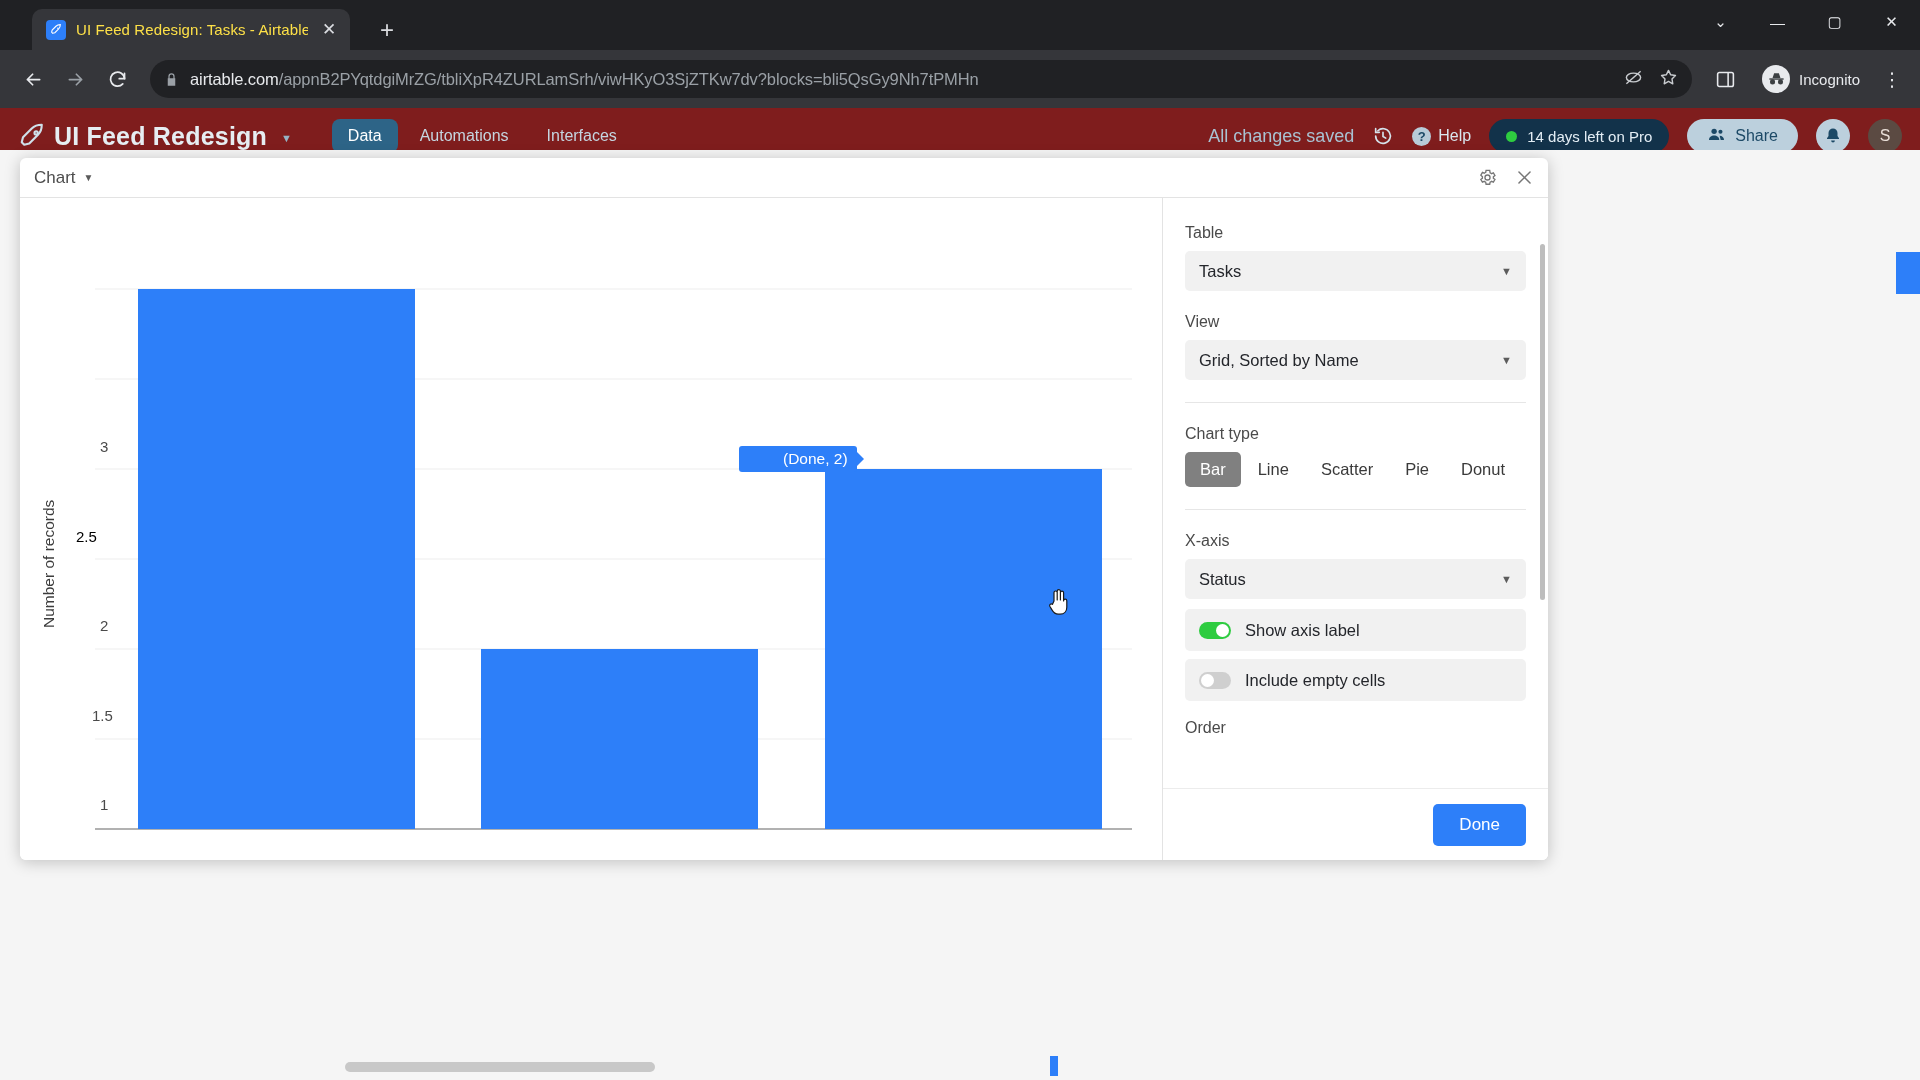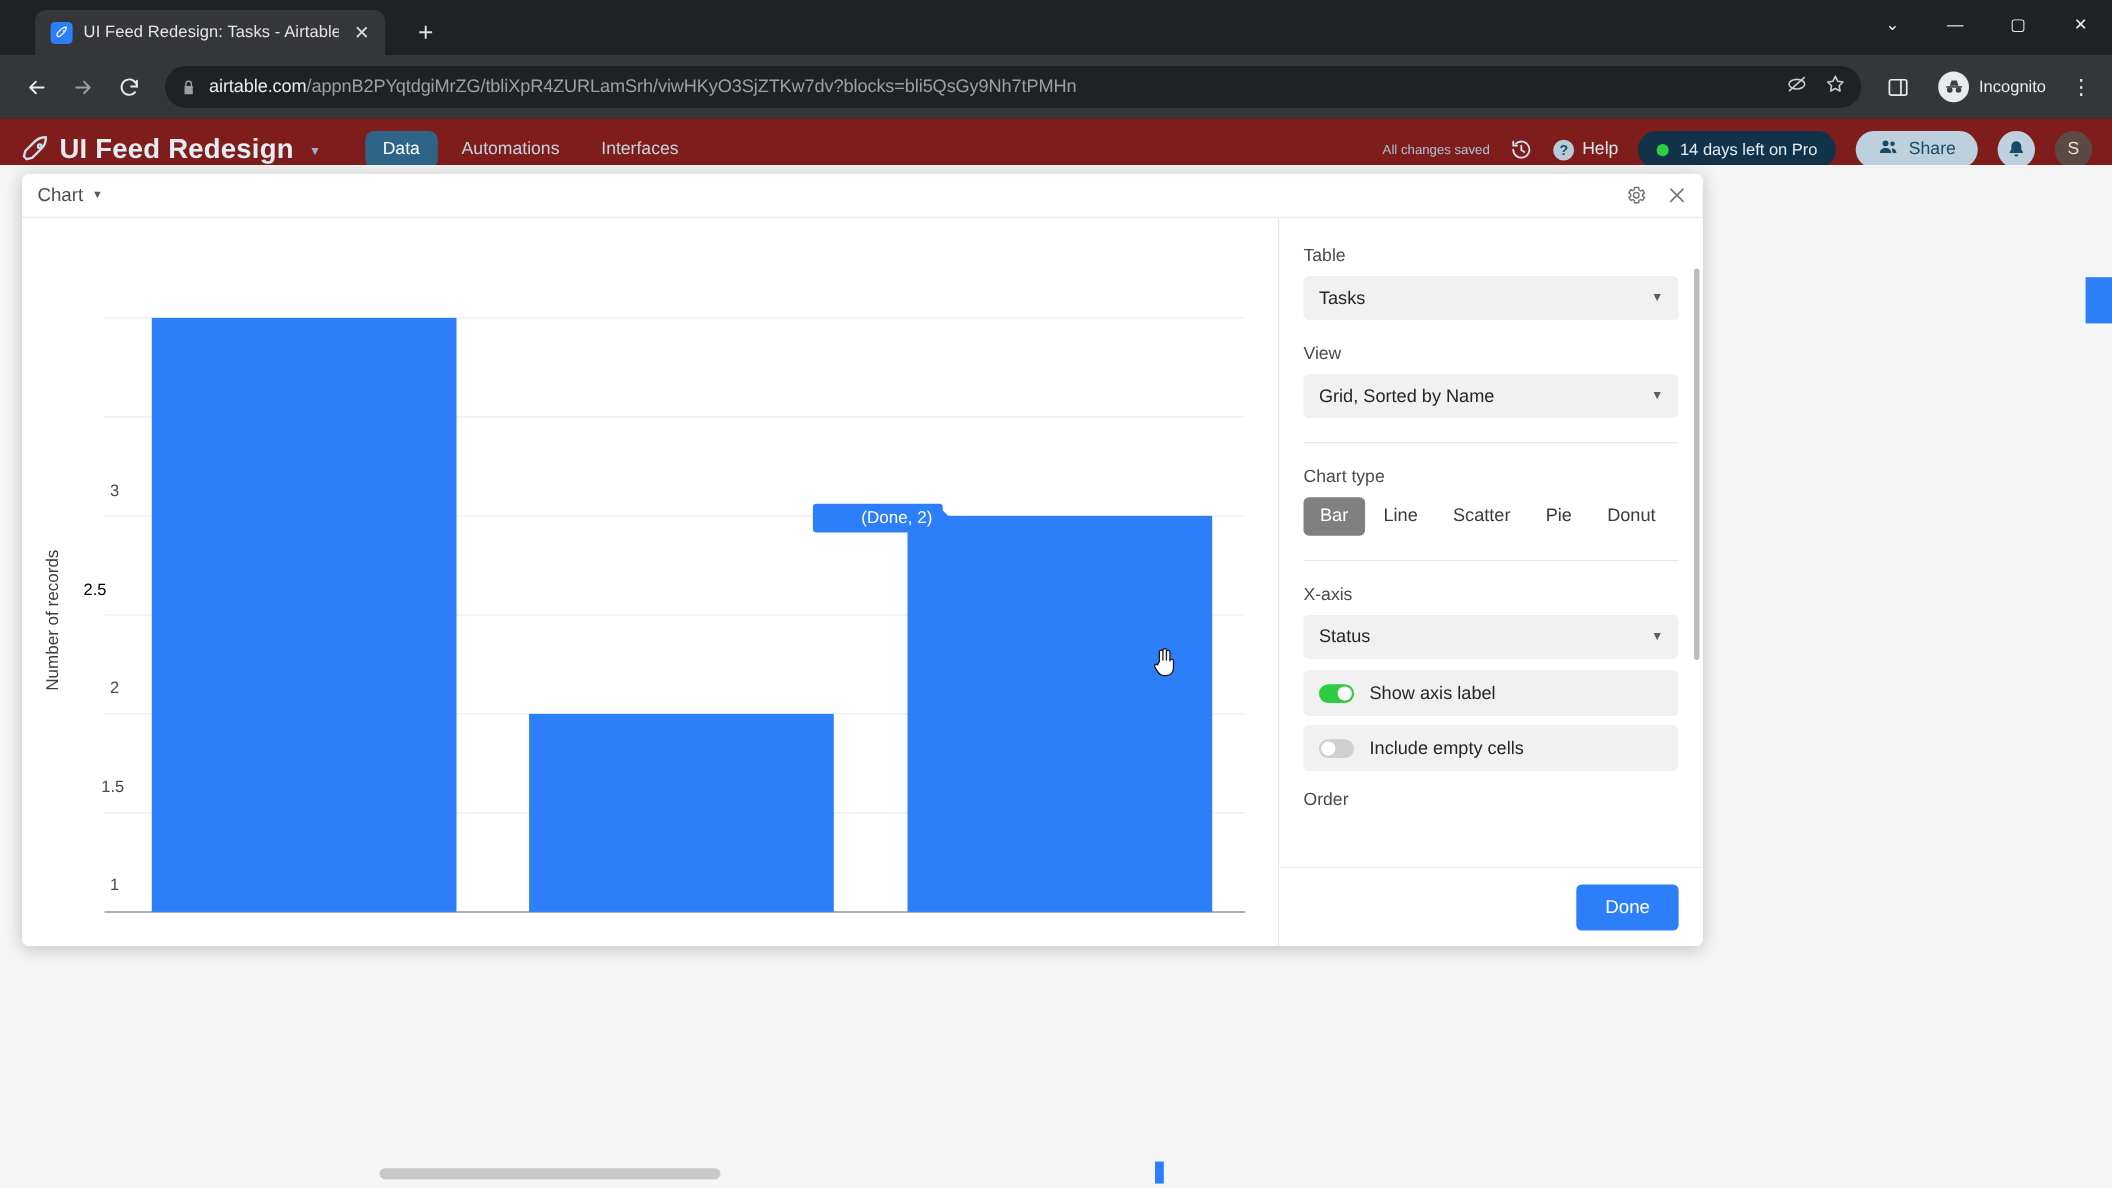--- a/index.html
+++ b/index.html
@@ -18,21 +18,21 @@
     margin-left: 32px; width: 318px; height: 41px;
     background: #35363a; border-radius: 10px 10px 0 0;
     display: flex; align-items: center; padding: 0 10px 0 14px; gap: 10px;
   }
   .tab-favicon {
     width: 20px; height: 20px; border-radius: 4px; background: #2d7ff9;
     display: flex; align-items: center; justify-content: center; flex: none;
   }
   .tab-favicon svg { width: 13px; height: 13px; }
   .tab-title {
-    color: #e5e5e5; font-size: 15px; white-space: nowrap;
+    color: #fde047; font-size: 15px; white-space: nowrap;
     overflow: hidden; flex: 1; letter-spacing: .1px;
   }
   .tab-close { color: #dadce0; font-size: 17px; line-height: 1; width: 22px;
     text-align: center; flex: none; cursor: pointer; }
   .new-tab { color: #dadce0; font-size: 24px; line-height: 1; margin: 0 0 8px 22px;
     width: 30px; text-align: center; cursor: pointer; }
   .win-controls {
     position: absolute; right: 0; top: 0; height: 44px;
     display: flex; align-items: center; gap: 0;
   }
@@ -77,21 +77,21 @@
   }
   .at-logo { width: 30px; height: 30px; display: flex; align-items: center;
     justify-content: center; margin-right: 6px; }
   .at-title { color: #e6edf2; font-size: 25px; font-weight: bold; letter-spacing: .2px; }
   .at-caret { color: #96b2c4; font-size: 11px; margin: 4px 0 0 14px; }
   .at-tabs { display: flex; gap: 6px; margin-left: 40px; }
   .at-tab { color: #c5d5e0; font-size: 16px; padding: 8px 16px; border-radius: 8px;
     cursor: pointer; }
   .at-tab.active { background: #2d6487; color: #ffffff; }
   .at-right { margin-left: auto; display: flex; align-items: center; gap: 18px; }
-  .at-saved { color: #a9c2d2; font-size: 12px; }
+  .at-saved { color: #a9c2d2; font-size: 18px; }
   .at-icon-btn { color: #d5e3ec; display: flex; align-items: center;
     justify-content: center; cursor: pointer; }
   .at-icon-btn svg { width: 22px; height: 22px; }
   .at-help { display: flex; align-items: center; gap: 7px; color: #d9e6ee;
     font-size: 16px; cursor: pointer; }
   .help-circle { width: 19px; height: 19px; border-radius: 50%; background: #b8cbd8;
     color: #1c4966; font-size: 13px; font-weight: bold; display: flex;
     align-items: center; justify-content: center; }
   .trial-pill {
     background: #12324a; border-radius: 17px; height: 34px; display: flex;
@@ -384,21 +384,21 @@
         <span style="position:absolute;left:80px;top:240px;font-size:15px;color:#4a4a4a;">3</span>
         <span style="position:absolute;left:56px;top:330px;font-size:15px;color:#000000;">2.5</span>
         <span style="position:absolute;left:80px;top:419px;font-size:15px;color:#4a4a4a;">2</span>
         <span style="position:absolute;left:72px;top:509px;font-size:15px;color:#4a4a4a;">1.5</span>
         <span style="position:absolute;left:80px;top:598px;font-size:15px;color:#4a4a4a;">1</span>
 
         <span style="position:absolute;left:20px;top:430px;font-size:15.5px;color:#3c3c3c;transform:rotate(-90deg);transform-origin:left top;white-space:nowrap;">Number of records</span>
 
       </div>
 
-      <div class="tooltip" style="left:719px;top:260px;padding-left:44px;">(Done, 2)</div>
+      <div class="tooltip" style="left:719px;top:248px;padding-left:44px;">(Done, 2)</div>
 
       <span class="cursor-ptr" style="left:1027px;top:390px;">
         <svg width="24" height="28" viewBox="0 0 24 28">
           <path d="M7 13V4.6a1.6 1.6 0 013.2 0V12V3.2a1.6 1.6 0 013.2 0V12V4.8a1.6 1.6 0 013.2 0V13v-.2a1.6 1.6 0 013.2 0v6.4c0 4-2.6 7-6.6 7h-2c-3.4 0-4.6-1.6-6.4-4.6l-2-3.4a1.6 1.6 0 012.6-1.8z" fill="#ffffff" stroke="#1a1a1a" stroke-width="1.2" stroke-linejoin="round"></path>
         </svg>
       </span>
     </div>
 
     <div class="settings">
       <div class="settings-scroll">

